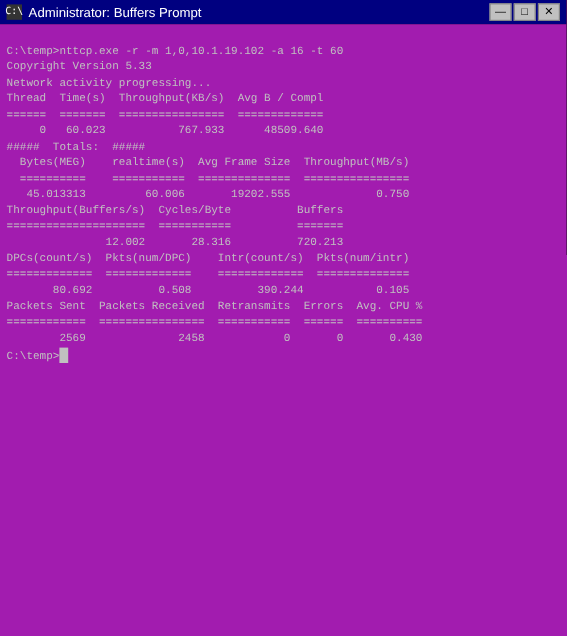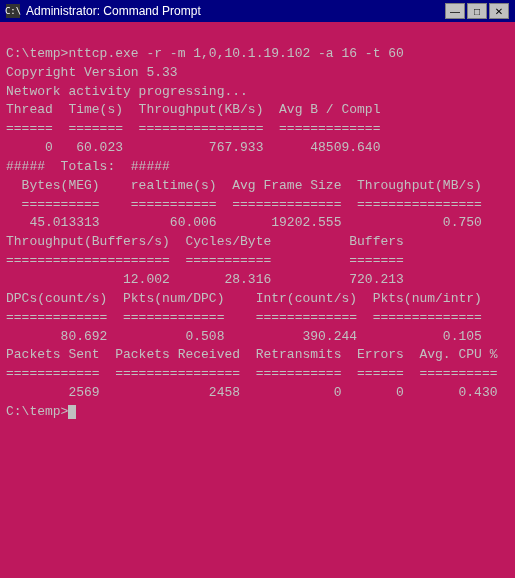--- a/index.html
+++ b/index.html
@@ -58,28 +58,28 @@
       display: flex;
       align-items: center;
       justify-content: center;
       font-size: 10px;
       cursor: pointer;
       color: #000;
       font-family: 'Segoe UI', Arial, sans-serif;
     }
 
     .terminal {
-      background: #be185d;
+      background: #a21caf;
       color: #c0c0c0;
       padding: 4px 6px;
       height: calc(578px - 22px);
       overflow: hidden;
       white-space: pre;
       line-height: 1.45;
-      font-size: 13px;
+      font-size: 10px;
     }
 
     .terminal-line {
       display: block;
     }
 
     .cursor {
       display: inline-block;
       width: 8px;
       height: 14px;
@@ -94,21 +94,21 @@
   </style>
 </head>
 <body>
 
 <div>
   <div class="title-bar">
     <div class="title-bar-left">
       <div class="title-bar-icon">
         <span style="font-size:9px; color:#fff; font-family:monospace;">C:\</span>
       </div>
-      <span class="title-bar-text">Administrator: Command Prompt</span>
+      <span class="title-bar-text">Administrator: Buffers Prompt</span>
     </div>
     <div class="title-bar-controls">
       <div class="title-bar-btn">—</div>
       <div class="title-bar-btn">□</div>
       <div class="title-bar-btn">✕</div>
     </div>
   </div>
 </div>
 
 <div class="terminal" id="terminal-content">

